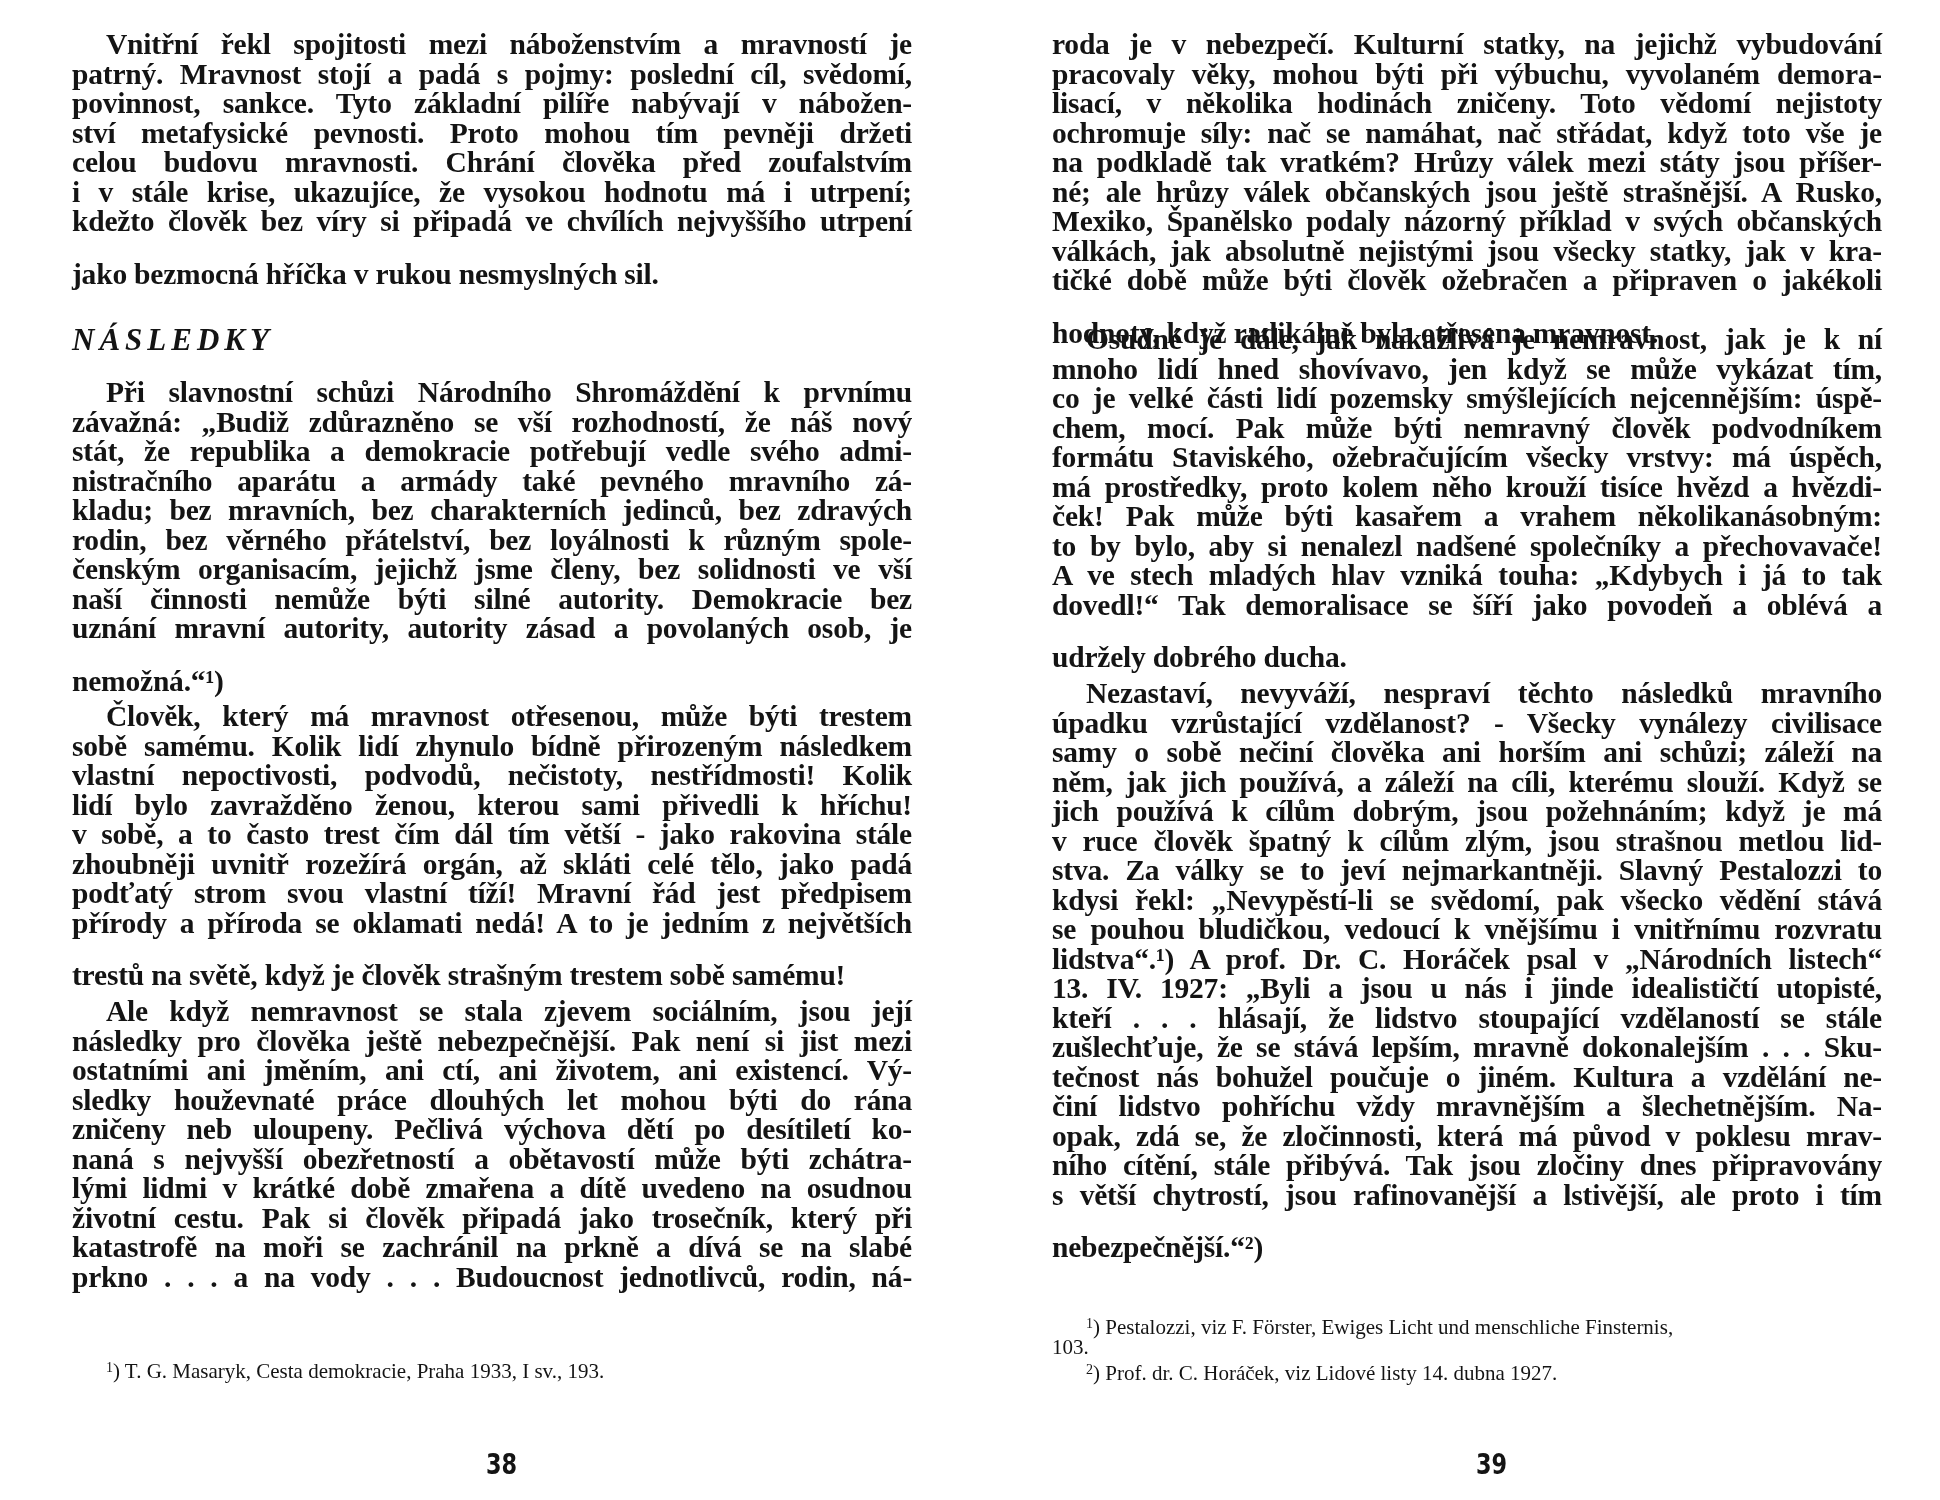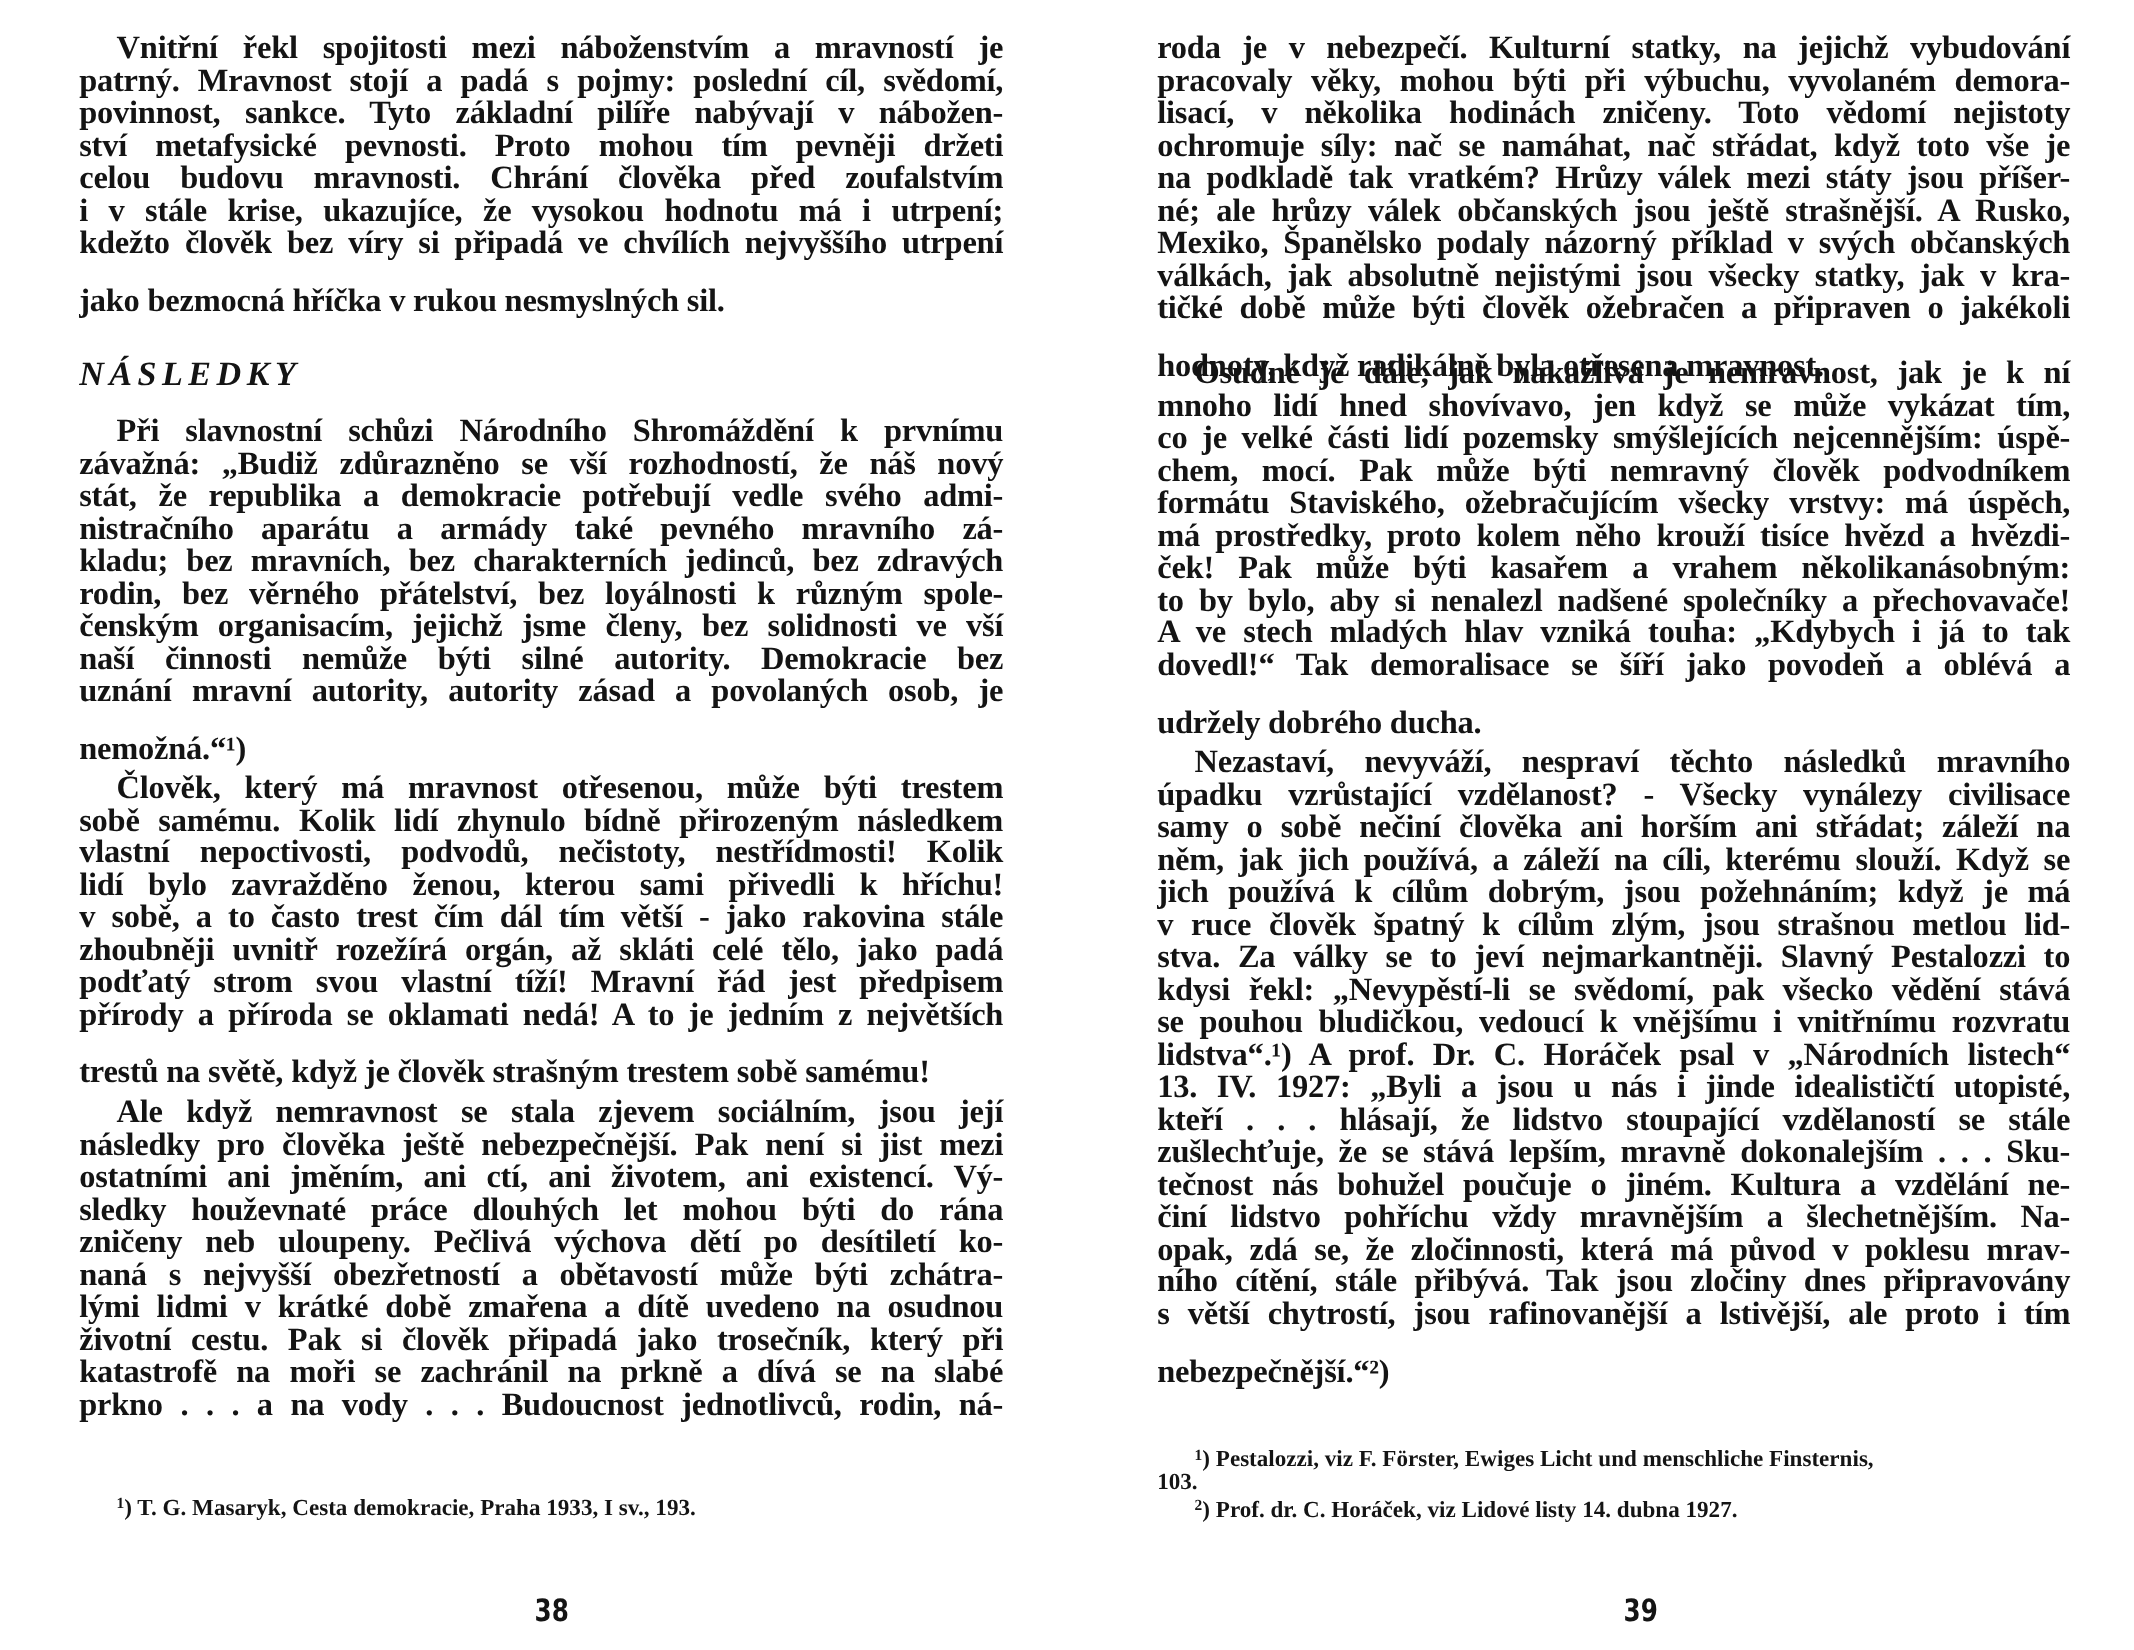--- a/index.html
+++ b/index.html
@@ -17,21 +17,21 @@
     white-space: nowrap; text-align: justify; text-align-last: justify;
     font-weight: 600; letter-spacing: -0.2px;
   }
   .line.last { text-align-last: left; margin-top: 23px; }
   .line.indent { padding-left: 34px; }
   .heading {
     position: absolute; left: 0; top: 322px;
     font-size: 31px; font-style: italic; font-weight: 700; letter-spacing: 5px;
   }
   .footnote {
-    position: absolute; font-size: 21px; font-weight: 700; line-height: 24px;
+    position: absolute; font-size: 21px; font-weight: 400; line-height: 24px;
     white-space: nowrap;
   }
   .footnote sup { font-size: 14px; vertical-align: 6px; }
   .page-number {
     position: absolute; top: 1448px; font-size: 28px; font-weight: 700;
     font-family: "DejaVu Sans", sans-serif; transform: scaleX(0.8);
   }
 </style>
 </head>
 <body>
@@ -111,21 +111,21 @@
       <div class="line">má prostředky, proto kolem něho krouží tisíce hvězd a hvězdi-</div>
       <div class="line">ček! Pak může býti kasařem a vrahem několikanásobným:</div>
       <div class="line">to by bylo, aby si nenalezl nadšené společníky a přechovavače!</div>
       <div class="line">A ve stech mladých hlav vzniká touha: „Kdybych i já to tak</div>
       <div class="line">dovedl!“ Tak demoralisace se šíří jako povodeň a oblévá a</div>
       <div class="line last">udržely dobrého ducha.</div>
     </div>
   <div class="text-block" style="top:679px">
       <div class="line indent">Nezastaví, nevyváží, nespraví těchto následků mravního</div>
       <div class="line">úpadku vzrůstající vzdělanost? - Všecky vynálezy civilisace</div>
-      <div class="line">samy o sobě nečiní člověka ani horším ani střádat; záleží na</div>
+      <div class="line">samy o sobě nečiní člověka ani horším ani schůzi; záleží na</div>
       <div class="line">něm, jak jich používá, a záleží na cíli, kterému slouží. Když se</div>
       <div class="line">jich používá k cílům dobrým, jsou požehnáním; když je má</div>
       <div class="line">v ruce člověk špatný k cílům zlým, jsou strašnou metlou lid-</div>
       <div class="line">stva. Za války se to jeví nejmarkantněji. Slavný Pestalozzi to</div>
       <div class="line">kdysi řekl: „Nevypěstí-li se svědomí, pak všecko vědění stává</div>
       <div class="line">se pouhou bludičkou, vedoucí k vnějšímu i vnitřnímu rozvratu</div>
       <div class="line">lidstva“.¹) A prof. Dr. C. Horáček psal v „Národních listech“</div>
       <div class="line">13. IV. 1927: „Byli a jsou u nás i jinde idealističtí utopisté,</div>
       <div class="line">kteří . . . hlásají, že lidstvo stoupající vzdělaností se stále</div>
       <div class="line">zušlechťuje, že se stává lepším, mravně dokonalejším . . . Sku-</div>

